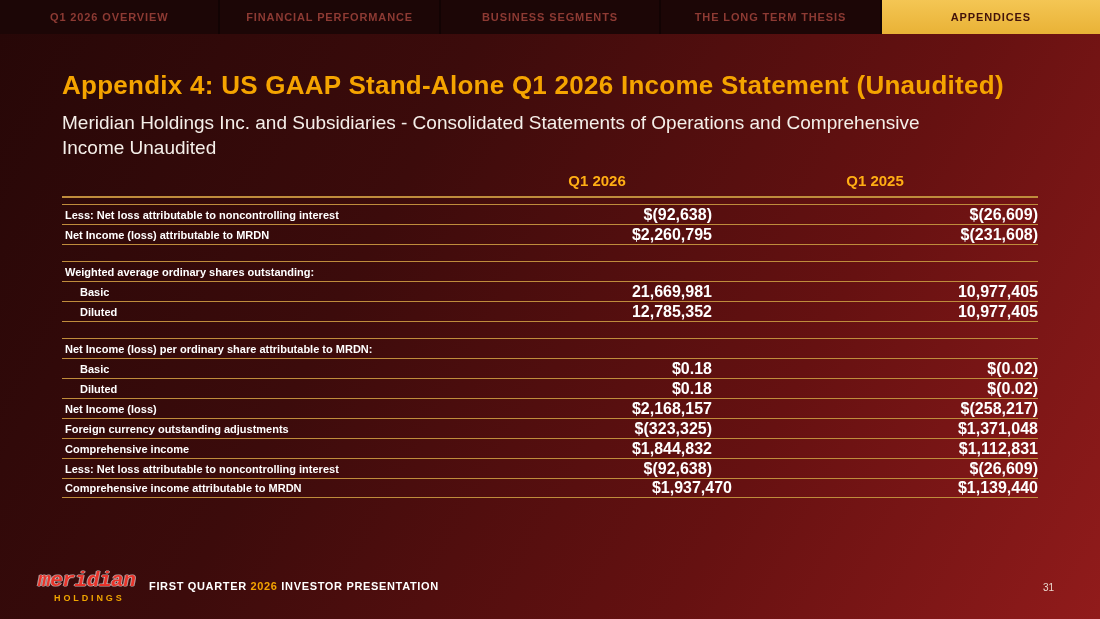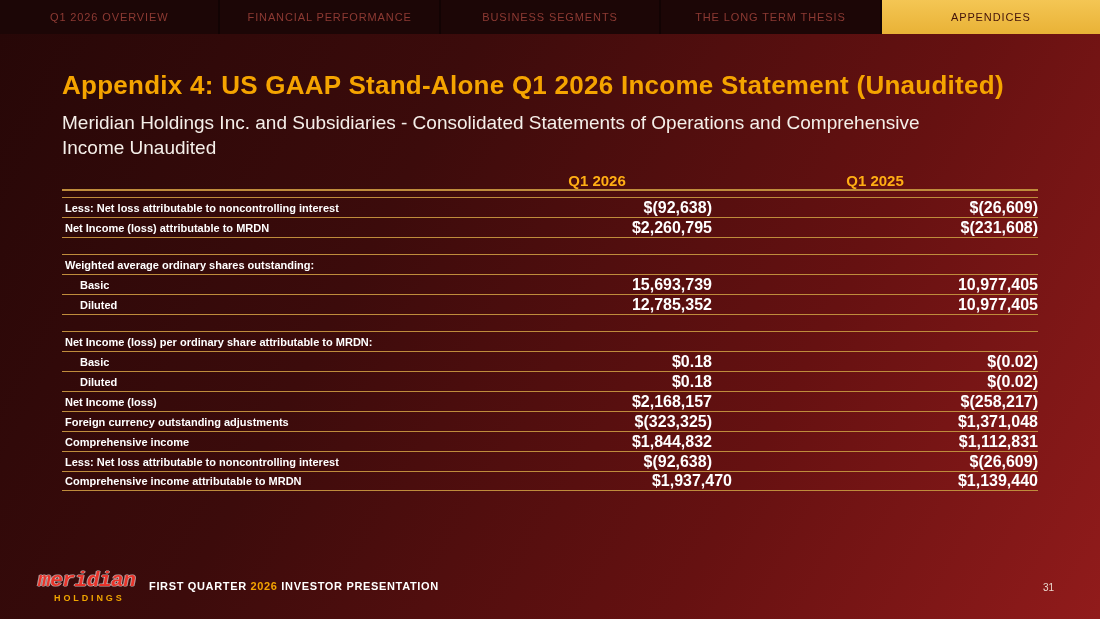--- a/index.html
+++ b/index.html
@@ -6,38 +6,38 @@
   html,body { background:#111; }
   .slide {
     width:1100px; height:619px; position:relative; overflow:hidden;
     font-family:"Liberation Sans", sans-serif;
     background: linear-gradient(118deg, #260707 0%, #3c0b0b 35%, #661111 70%, #911b1b 100%);
   }
   
   .nav { display:flex; height:34px; background:#1c0606; }
   .tab {
     flex:1; display:flex; align-items:center; justify-content:center;
-    color:#8d3a33; font-size:11px; font-weight:normal; letter-spacing:0.08em;
+    color:#8d3a33; font-size:11px; font-weight:bold; letter-spacing:0.08em;
     border-right:2px solid #120303; text-transform:uppercase; cursor:pointer;
     white-space:nowrap;
   }
   .tab:last-child { border-right:none; }
   .tab.active {
     background: linear-gradient(180deg,#f4c654,#e9b236);
     color:#42120a;
   }
   
   .content { padding:0 62px; }
   .title { margin-top:36px; font-size:26px; font-weight:bold; color:#f5a400; letter-spacing:0.01em; }
   .subtitle { margin-top:9px; font-size:19px; color:#f5efe9; max-width:900px; line-height:1.32; }
   
   .table { margin-top:12px; }
   .thead {
     display:grid; grid-template-columns:420px 230px 1fr;
-    border-bottom:2px solid #bf8c3c;
+    padding-bottom:7px; border-bottom:2px solid #bf8c3c;
   }
   .col-h { text-align:center; color:#ffae14; font-size:15px; font-weight:bold; }
   .tbody { margin-top:6px; }
   .row {
     display:grid; grid-template-columns:420px 230px 1fr;
     height:20px; align-items:center; border-top:1.5px solid #bf8c3c;
   }
   .row:last-child { border-bottom:1.5px solid #bf8c3c;gap:20px; }
   .row .label { color:#ffffff; font-size:11px; font-weight:bold; padding-left:3px; white-space:nowrap; }
   .row.indent .label { padding-left:18px; }
@@ -91,21 +91,21 @@
             <div class="label">Net Income (loss) attributable to MRDN</div>
             <div class="val">$2,260,795</div>
             <div class="val">$(231,608)</div>
           </div>
           <div class="row spacer"></div>
           <div class="row section">
             <div class="label">Weighted average ordinary shares outstanding:</div>
           </div>
           <div class="row indent">
             <div class="label">Basic</div>
-            <div class="val">15,693,739</div>
+            <div class="val">21,669,981</div>
             <div class="val">10,977,405</div>
           </div>
           <div class="row indent">
             <div class="label">Diluted</div>
             <div class="val">12,785,352</div>
             <div class="val">10,977,405</div>
           </div>
           <div class="row spacer"></div>
           <div class="row section">
             <div class="label">Net Income (loss) per ordinary share attributable to MRDN:</div>

